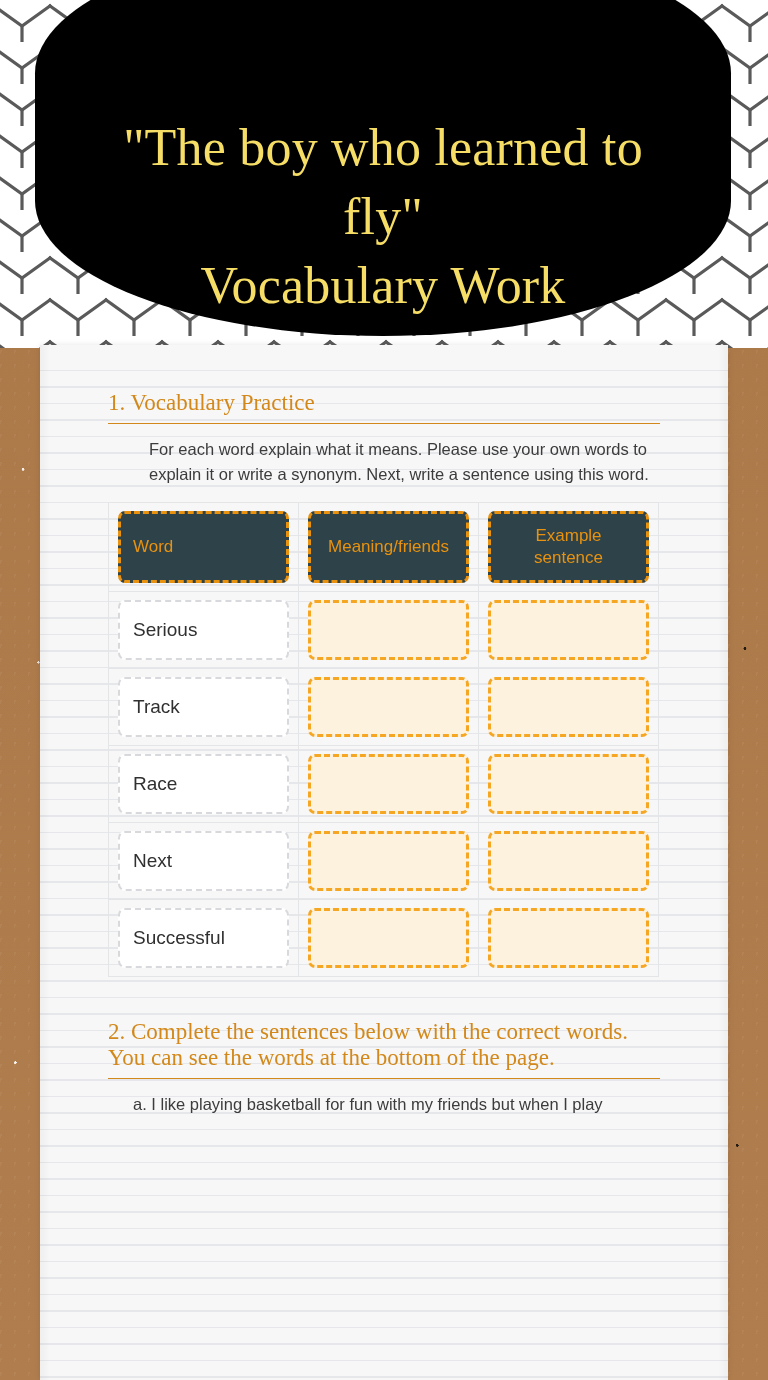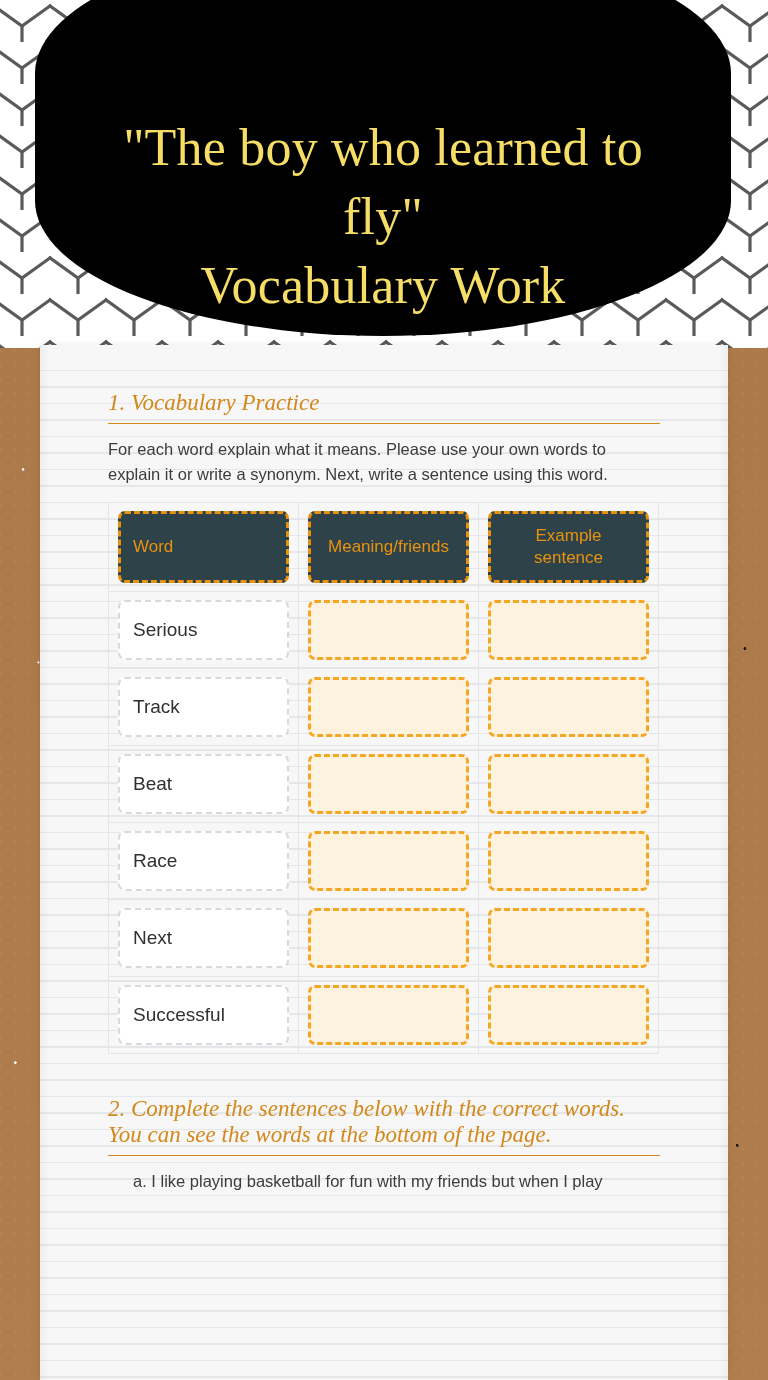--- a/index.html
+++ b/index.html
@@ -125,35 +125,35 @@
     z-index: 2;
   }
 
   
   .section-heading {
     font-family: "Liberation Serif", serif;
     color: #d2881a;
     font-size: 23px;
     line-height: 1.14;
     font-weight: 400;
-    font-style: italic;
   }
   .rule {
     height: 0;
     border-top: 1.6px solid #d2881a;
     margin-top: 7px;
     margin-bottom: 13px;
   }
 
   .instructions {
     font-family: "Liberation Sans", sans-serif;
     font-size: 16.5px;
     line-height: 1.53;
     color: #3c3c3c;
     margin-bottom: 14px;
+    margin-left: 41px;
   }
 
   
   .vocab-table {
     width: 550px;
     border-collapse: collapse;
     table-layout: fixed;
   }
   .vocab-table td {
     border: 1px solid #e4e5e7;
@@ -280,31 +280,20 @@
                 </td>
                 <td>
                   <div class="blank-cell"></div>
                 </td>
                 <td>
                   <div class="blank-cell"></div>
                 </td>
               </tr>
               <tr>
                 <td>
-                  <div class="word-cell">Beat</div>
-                </td>
-                <td>
-                  <div class="blank-cell"></div>
-                </td>
-                <td>
-                  <div class="blank-cell"></div>
-                </td>
-              </tr>
-              <tr>
-                <td>
                   <div class="word-cell">Race</div>
                 </td>
                 <td>
                   <div class="blank-cell"></div>
                 </td>
                 <td>
                   <div class="blank-cell"></div>
                 </td>
               </tr>
               <tr>

